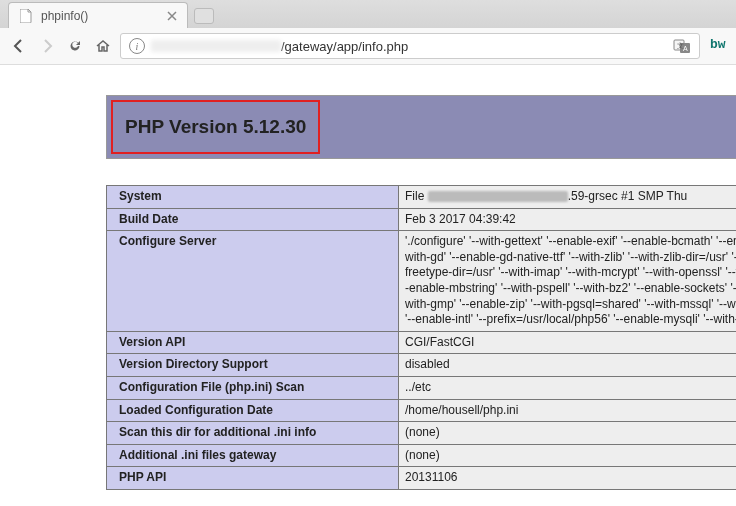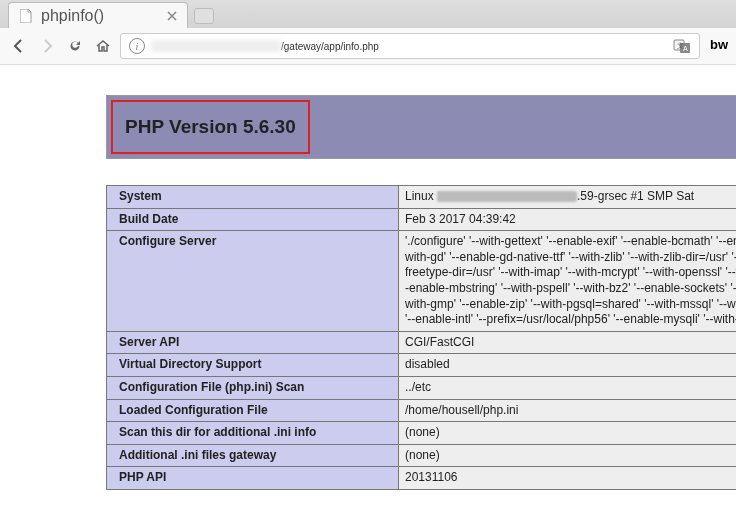--- a/index.html
+++ b/index.html
@@ -1,30 +1,30 @@
 <!DOCTYPE html>
 <html><head>
 <meta charset="utf-8">
 <style>
 * { margin: 0; padding: 0; box-sizing: border-box; }
 body { font-family: -apple-system, "Segoe UI", Arial, sans-serif; font-size: 13px; background: #fff; overflow: hidden; width: 736px; height: 506px; }
 .chrome-top { background: #f2f2f2; }
 .tab-bar { display: flex; align-items: flex-end; height: 28px; padding-left: 8px; background: linear-gradient(#dedede, #d4d4d4); }
 .tab { display: flex; align-items: center; gap: 8px; background: #f8f8f8; border: 1px solid #bbb; border-bottom: none; border-radius: 4px 4px 0 0; padding: 4px 10px; height: 26px; min-width: 180px; position: relative; }
 .tab-icon { width: 14px; height: 14px; display: flex; align-items: center; justify-content: center; }
-.tab-title { flex: 1; color: #555; font-size: 16px; }
+.tab-title { flex: 1; color: #555; font-size: 12px; }
 .tab-close { width: 10px; height: 10px; color: #888; cursor: pointer; }
 .new-tab { width: 20px; height: 16px; background: #e0e0e0; border: 1px solid #bbb; border-radius: 3px; margin-left: 6px; margin-bottom: 4px; position: relative; }
 .toolbar { display: flex; align-items: center; gap: 6px; padding: 5px 8px; background: #f8f8f8; border-bottom: 1px solid #ddd; }
 .nav-btn { width: 22px; height: 22px; display: flex; align-items: center; justify-content: center; color: #666; cursor: pointer; border-radius: 50%; }
 .nav-btn.disabled { color: #ccc; cursor: default; }
 .omnibox { flex: 1; display: flex; align-items: center; gap: 6px; background: #fff; border: 1px solid #ccc; border-radius: 3px; padding: 3px 8px; height: 26px; }
 .info-icon { width: 16px; height: 16px; border: 1px solid #888; border-radius: 50%; display: flex; align-items: center; justify-content: center; font-size: 10px; color: #777; font-family: Georgia, serif; font-style: italic; }
 .url-blur { display: inline-block; background: #eee; color: transparent; border-radius: 2px; height: 12px; filter: blur(2px); }
-.url-text { color: #333; font-size: 10px; display: flex; align-items: center; gap: 0; }
+.url-text { color: #333; font-size: 13px; display: flex; align-items: center; gap: 0; }
 .ext-icon { width: 18px; height: 18px; margin-left: 4px; }
 .content { padding: 30px 0 0 106px; }
 .php-header { background: #8b8bb4; border: 1px solid #999; padding: 0; margin-bottom: 26px; width: 700px; }
 .php-title-box { border: 2px solid #e02020; padding: 14px 12px; display: inline-block; margin: 4px; }
 .php-title { font-size: 19px; font-weight: bold; color: #222; }
 .info-table { border-collapse: collapse; width: 700px; font-size: 12px; }
 .info-table td { border: 1px solid #777; padding: 3px 6px; vertical-align: top; }
 .info-table td.k { background: #ccccee; font-weight: bold; width: 292px; color: #222; padding-left: 12px; }
 .info-table td.v { background: #eee; color: #222; line-height: 1.3; }
 .gray-blur { display: inline-block; background: #bbb; height: 11px; border-radius: 2px; vertical-align: middle; filter: blur(1px); }
@@ -81,58 +81,58 @@
       <span style="flex:1"></span>
       <span class="ext-icon">
         <svg width="18" height="18" viewBox="0 0 18 18">
             <rect x="1" y="3" width="10" height="10" rx="1" fill="#f5f5f5" stroke="#888"></rect>
             <rect x="7" y="6" width="10" height="10" rx="1" fill="#888"></rect>
             <text x="4" y="11" font-size="7" fill="#555">文</text>
             <text x="10" y="14" font-size="7" fill="#fff">A</text>
           </svg>
       </span>
     </div>
-    <span class="ext-icon" style="color:#000000;font-weight:bold;font-size:13px;">bw</span>
+    <span class="ext-icon" style="color:#0f766e;font-weight:bold;font-size:13px;font-family:Liberation Mono, monospace;">bw</span>
   </div>
 </div>
 
 <div class="content">
   <div class="php-header">
     <div class="php-title-box">
-      <div class="php-title">PHP Version 5.6.30</div>
+      <div class="php-title">PHP Version 5.12.30</div>
     </div>
   </div>
   <table class="info-table">
     <tbody id="info-body">
         <tr>
           <td class="k">System</td>
-          <td class="v"><span>Linux </span><span class="gray-blur" style="width: 140px;"></span><span>.59-grsec #1 SMP Sat</span></td>
+          <td class="v"><span>File </span><span class="gray-blur" style="width: 140px;"></span><span>.59-grsec #1 SMP Thu</span></td>
         </tr>
         <tr>
           <td class="k">Build Date</td>
           <td class="v">Feb 3 2017 04:39:42</td>
         </tr>
         <tr>
           <td class="k">Configure Server</td>
           <td class="v">'./configure' '--with-gettext' '--enable-exif' '--enable-bcmath' '--enable-ftp' '--with-gd' '--enable-gd-native-ttf' '--with-zlib' '--with-zlib-dir=/usr' '--with-freetype-dir=/usr' '--with-imap' '--with-mcrypt' '--with-openssl' '--with-ldap' '--enable-mbstring' '--with-pspell' '--with-bz2' '--enable-sockets' '--with-xsl' '--with-gmp' '--enable-zip' '--with-pgsql=shared' '--with-mssql' '--with-xmlrpc' '--enable-intl' '--prefix=/usr/local/php56' '--enable-mysqli' '--with-pdo-mysql'</td>
         </tr>
         <tr>
-          <td class="k">Server API</td>
+          <td class="k">Version API</td>
           <td class="v">CGI/FastCGI</td>
         </tr>
         <tr>
-          <td class="k">Virtual Directory Support</td>
+          <td class="k">Version Directory Support</td>
           <td class="v">disabled</td>
         </tr>
         <tr>
           <td class="k">Configuration File (php.ini) Scan</td>
           <td class="v">../etc</td>
         </tr>
         <tr>
-          <td class="k">Loaded Configuration File</td>
+          <td class="k">Loaded Configuration Date</td>
           <td class="v">/home/housell/php.ini</td>
         </tr>
         <tr>
           <td class="k">Scan this dir for additional .ini info</td>
           <td class="v">(none)</td>
         </tr>
         <tr>
           <td class="k">Additional .ini files gateway</td>
           <td class="v">(none)</td>
         </tr>

